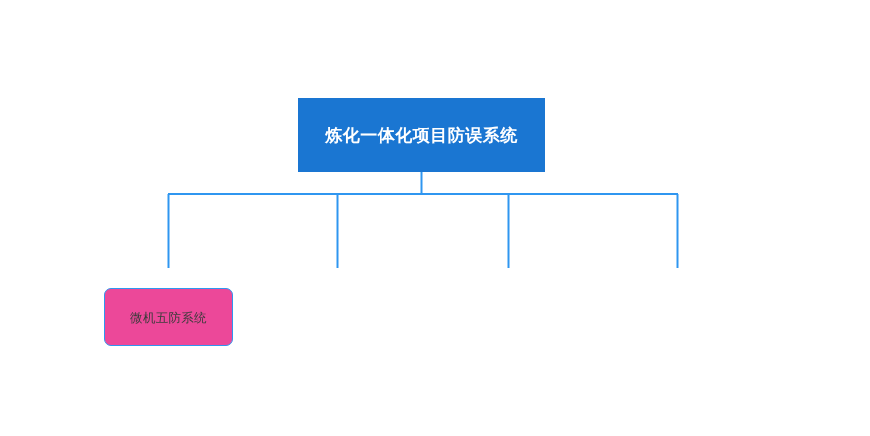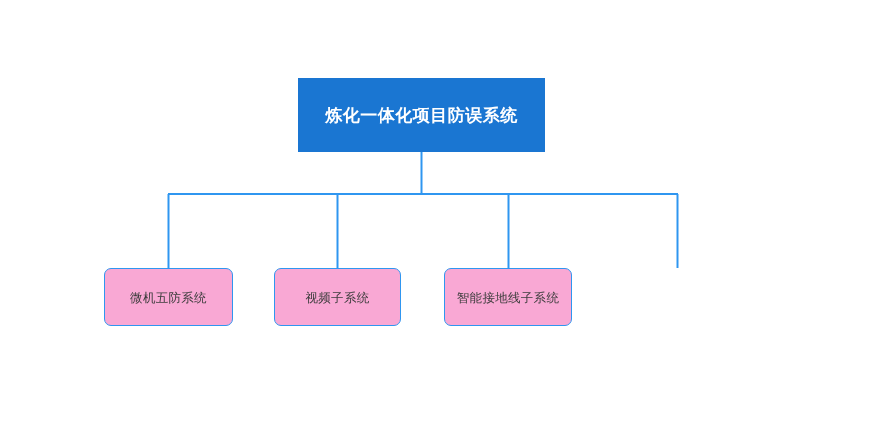--- a/index.html
+++ b/index.html
@@ -28,36 +28,37 @@
     height: 436px;
     pointer-events: none;
   }
   .node {
     position: absolute;
     box-sizing: border-box;
     display: flex;
     align-items: center;
     justify-content: center;
     text-align: center;
+    margin-top: 20px;
   }
   .node-root {
     left: 298px;
     top: 78px;
     width: 247px;
     height: 74px;
     background: #1a76d2;
     color: #ffffff;
     font-size: 17px;
     font-weight: 700;
     letter-spacing: 0.5px;
   }
   .node-child {
     top: 268px;
     height: 58px;
-    background: #f9a8d4;
+    background: #ec4899;
     border: 1.6px solid #2f96f0;
     border-radius: 7px;
     color: #3c3c3c;
     font-size: 12.5px;
     font-weight: 400;
     letter-spacing: 0.3px;
   }
   .node-child.child-0 { left: 104px; width: 129px; }
   .node-child.child-1 { left: 274px; width: 127px; }
   .node-child.child-2 { left: 444px; width: 128px; }
@@ -85,22 +86,16 @@
   </svg>
 
   <div class="node node-root">
     <span class="node-label">炼化一体化项目防误系统</span>
   </div>
 
   <div class="node node-child child-0">
     <span class="node-label">微机五防系统</span>
   </div>
 
-  <div class="node node-child child-1">
-    <span class="node-label">视频子系统</span>
-  </div>
 
-  <div class="node node-child child-2">
-    <span class="node-label">智能接地线子系统</span>
-  </div>
 
 
 </div>
 
 </body></html>

